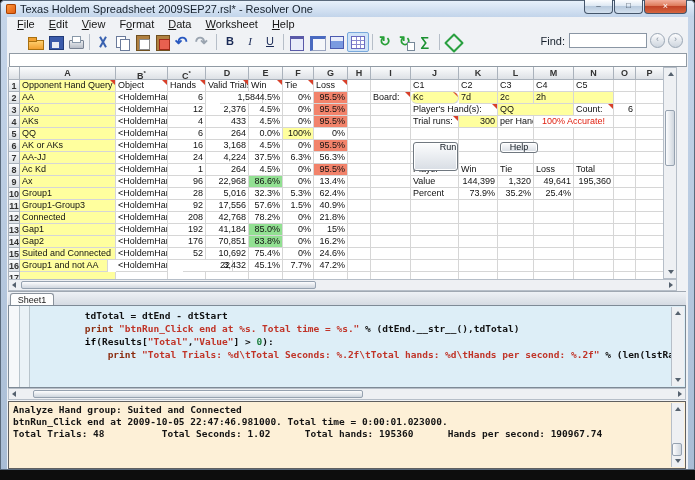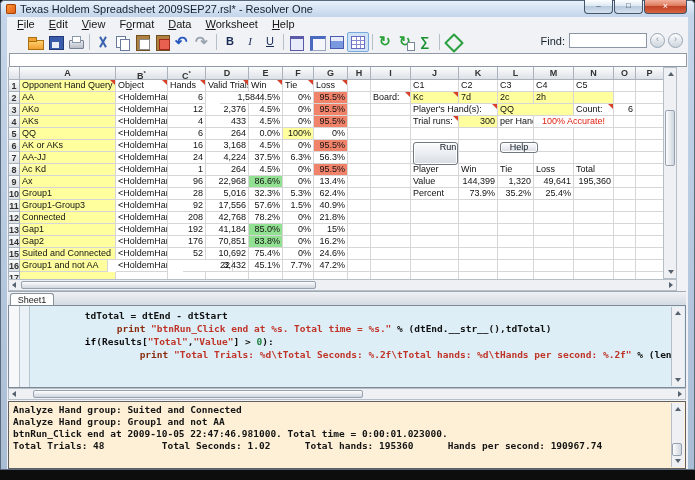--- a/index.html
+++ b/index.html
@@ -107,21 +107,21 @@
             border:1px solid #8a929c;border-bottom:none;border-radius:3px 3px 0 0;
             font-size:9px;text-align:center;line-height:12px;color:#222;}
   
   #codepane{position:absolute;left:8px;top:305px;width:678px;height:83px;background:#ddeef7;
             border:1px solid #7e8a96;box-sizing:border-box;overflow:hidden;}
   .gutter1{position:absolute;left:0;top:0;width:10px;height:100%;background:#f6f8fa;border-right:1px solid #b8c4cc;}
   .gutter2{position:absolute;left:11px;top:0;width:9px;height:100%;background:#eaf2f7;border-right:1px solid #b8c4cc;}
   .codelines{position:absolute;left:30px;top:3px;right:14px;bottom:0;overflow:hidden;}
   .codeline{font-family:"DejaVu Sans Mono",monospace;font-size:9.5px;font-weight:bold;
             line-height:13px;white-space:pre;color:#101010;}
-  .codeline .kw{color:#8b2c0f;margin-left:32px;} .codeline .kw2{color:#000;}
+  .codeline .kw{color:#8b2c0f;} .codeline .kw2{color:#000;}
   .codeline .str{color:#c03428;font-weight:bold;}
   .codeline .num{color:#1f8040;}
   
   #console{position:absolute;left:8px;top:401px;width:678px;height:68px;background:#fdf0d7;
            border:1px solid #606060;box-sizing:border-box;overflow:hidden;}
   .consline{font-family:"DejaVu Sans Mono",monospace;font-size:9.5px;font-weight:bold;
             line-height:12px;white-space:pre;color:#141414;padding-left:4px;}
   .vscroll-inner{position:absolute;right:1px;top:1px;bottom:1px;width:12px;background:#eef0f3;border-left:1px solid #b6bec8;}
 </style>
 </head>
@@ -241,21 +241,21 @@
       <div class="cell" style="left: 627px; top: 13px; width: 28px; height: 12px;"></div>
       <div class="cell y " style="left: 11px; top: 25px; width: 96px; height: 12px;">AA</div>
       <div class="cell  " style="left: 107px; top: 25px; width: 52px; height: 12px;">&lt;HoldemHand.</div>
       <div class="cell  alr" style="left: 159px; top: 25px; width: 38px; height: 12px;">6</div>
       <div class="cell  alr" style="left: 211px; top: 25px; width: 43px; height: 12px;">1,584</div>
       <div class="cell  alr" style="left: 240px; top: 25px; width: 34px; height: 12px;">4.5%</div>
       <div class="cell  alr" style="left: 274px; top: 25px; width: 31px; height: 12px;">0%</div>
       <div class="cell rbg alr" style="left: 305px; top: 25px; width: 34px; height: 12px;">95.5%</div>
       <div class="cell" style="left: 339px; top: 25px; width: 23px; height: 12px;"></div>
       <div class="cell  " style="left: 362px; top: 25px; width: 40px; height: 12px;">Board:<span class="mark"></span></div>
-      <div class="cell y " style="left: 402px; top: 25px; width: 48px; height: 12px;">Kc<span class="mark"></span></div>
+      <div class="cell y " style="left: 402px; top: 25px; width: 48px; height: 12px; border-radius: 6px;">Kc<span class="mark"></span></div>
       <div class="cell y " style="left: 450px; top: 25px; width: 39px; height: 12px;">7d</div>
       <div class="cell y " style="left: 489px; top: 25px; width: 36px; height: 12px;">2c</div>
       <div class="cell y " style="left: 525px; top: 25px; width: 40px; height: 12px;">2h</div>
       <div class="cell y " style="left: 565px; top: 25px; width: 40px; height: 12px;"></div>
       <div class="cell" style="left: 605px; top: 25px; width: 22px; height: 12px;"></div>
       <div class="cell" style="left: 627px; top: 25px; width: 28px; height: 12px;"></div>
       <div class="cell y " style="left: 11px; top: 37px; width: 96px; height: 12px;">AKo</div>
       <div class="cell  " style="left: 107px; top: 37px; width: 52px; height: 12px;">&lt;HoldemHand.</div>
       <div class="cell  alr" style="left: 159px; top: 37px; width: 38px; height: 12px;">12</div>
       <div class="cell  alr" style="left: 197px; top: 37px; width: 43px; height: 12px;">2,376</div>
@@ -487,21 +487,21 @@
       <div class="cell" style="left: 362px; top: 205px; width: 40px; height: 12px;"></div>
       <div class="cell" style="left: 402px; top: 205px; width: 48px; height: 12px;"></div>
       <div class="cell" style="left: 450px; top: 205px; width: 39px; height: 12px;"></div>
       <div class="cell" style="left: 489px; top: 205px; width: 36px; height: 12px;"></div>
       <div class="cell" style="left: 525px; top: 205px; width: 40px; height: 12px;"></div>
       <div class="cell" style="left: 565px; top: 205px; width: 40px; height: 12px;"></div>
       <div class="cell" style="left: 605px; top: 205px; width: 22px; height: 12px;"></div>
       <div class="cell" style="left: 627px; top: 205px; width: 28px; height: 12px;"></div>
     </div>
 
-  <div class="gridbtn" style="left:413px;top:142px;width:45px;height:23px;padding-left:25px;">Run</div>
+  <div class="gridbtn" style="left:413px;top:142px;width:45px;height:29px;padding-left:25px;">Run</div>
   <div class="gridbtn" style="left:500px;top:142px;width:38px;height:11px;">Help</div>
 
   <div class="scroll" style="left:663px;top:67px;width:14px;height:212px;">
     <span class="sarrow sa-up" style="left:4px;top:4px;"></span>
     <div class="thumb" style="left:1px;top:42px;width:10px;height:56px;"></div>
     <span class="sarrow sa-down" style="left:4px;bottom:4px;"></span>
   </div>
 
   <div class="scroll" style="left:8px;top:279px;width:669px;height:12px;">
     <span class="sarrow sa-left" style="left:3px;top:2px;"></span>
@@ -530,21 +530,20 @@
   </div>
   <div class="scroll" style="left:8px;top:388px;width:678px;height:12px;">
     <span class="sarrow sa-left" style="left:3px;top:2px;"></span>
     <div class="thumb h" style="left:24px;top:1px;width:330px;height:8px;"></div>
     <span class="sarrow sa-right" style="right:3px;top:2px;"></span>
   </div>
 
   <div id="console">
     <div style="padding-top:2px;">
         <div class="consline">Analyze Hand group: Suited and Connected</div>
-        <div class="consline">Analyze Hand group: Group1 and not AA</div>
         <div class="consline">btnRun_Click end at 2009-10-05 22:47:46.981000. Total time = 0:00:01.023000.</div>
         <div class="consline">Total Trials: 48          Total Seconds: 1.02      Total hands: 195360      Hands per second: 190967.74</div>
       </div>
     <div class="vscroll-inner">
       <span class="sarrow sa-up" style="left:3px;top:4px;"></span>
       <div class="thumb" style="left:0px;top:40px;width:10px;height:13px;"></div>
       <span class="sarrow sa-down" style="left:3px;bottom:4px;"></span>
     </div>
   </div>
 </div>

